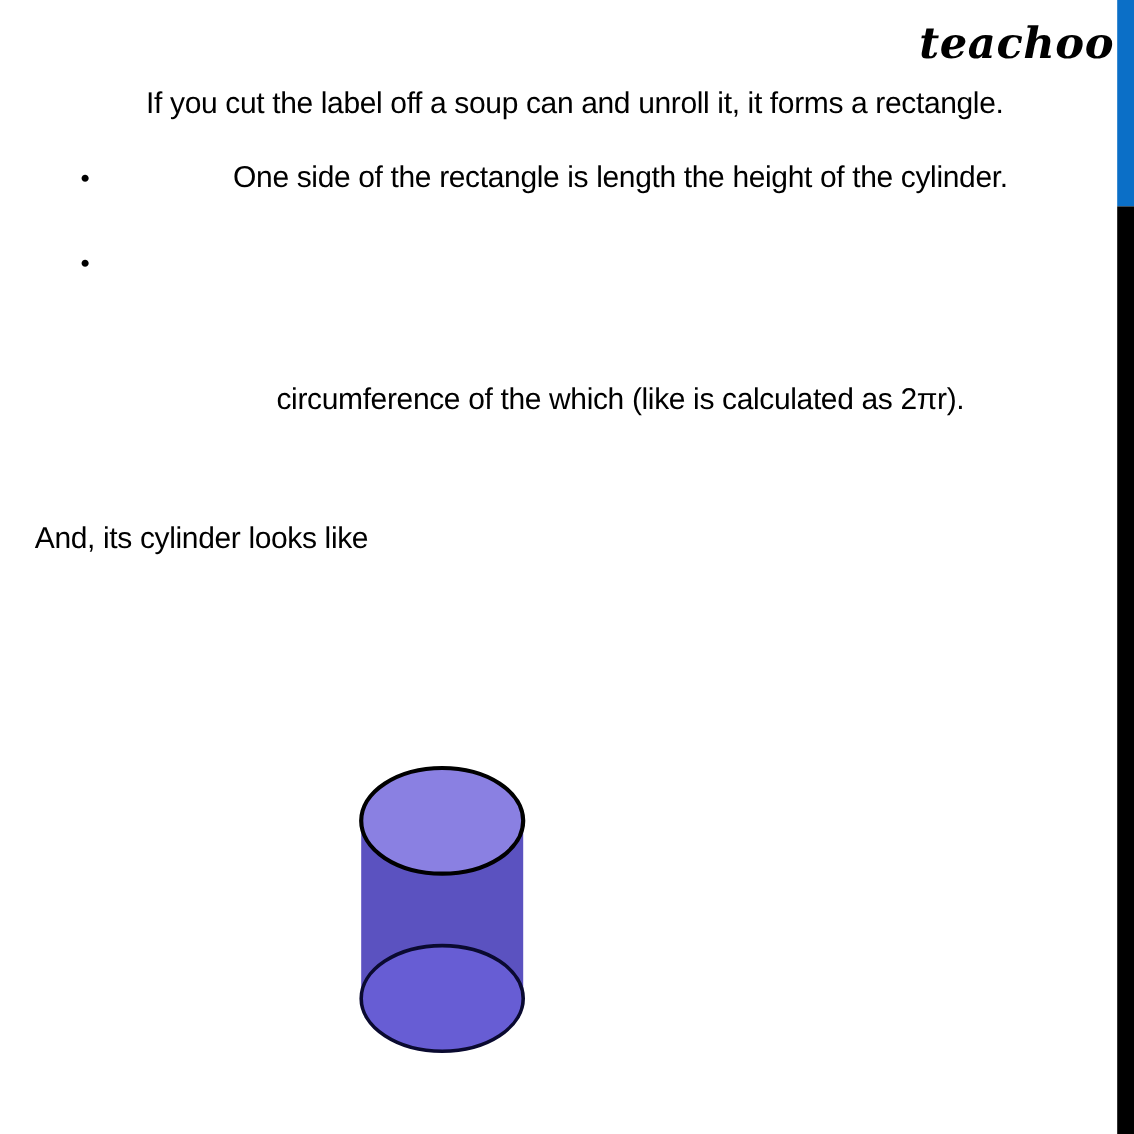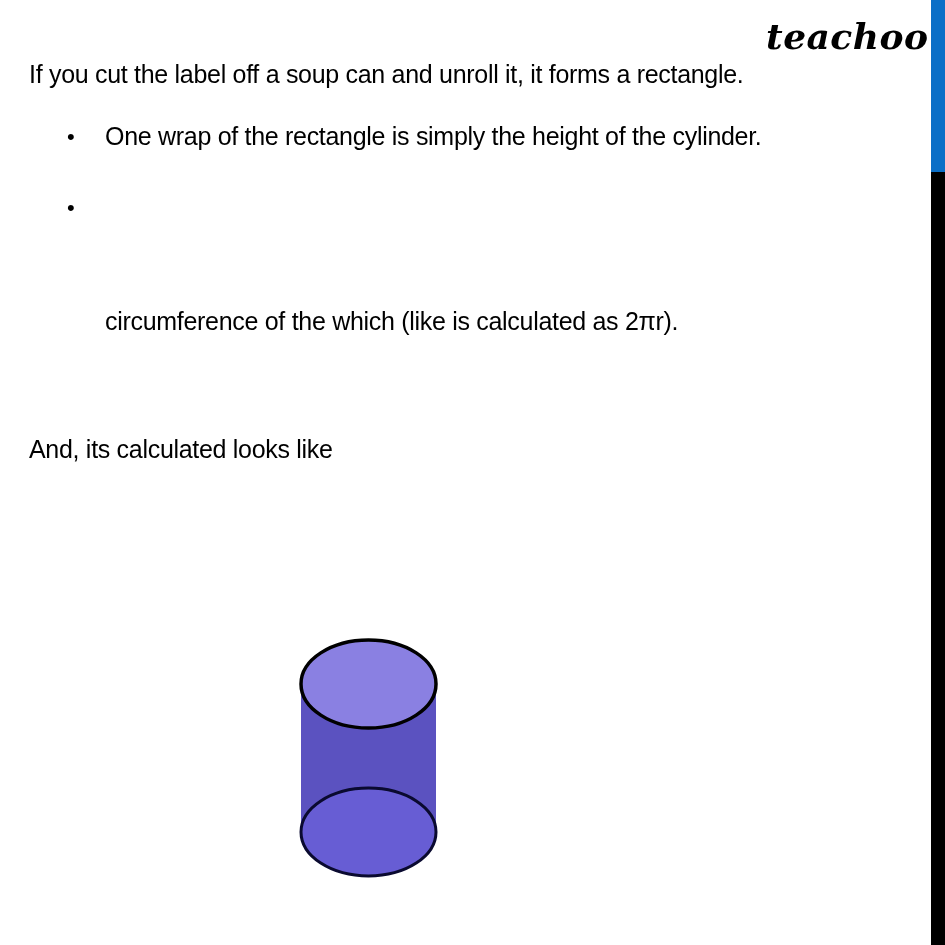--- a/index.html
+++ b/index.html
@@ -16,22 +16,22 @@
     }
     .side-bar-blue {
       position: absolute; left: 931px; top: 0; width: 14px; height: 172px;
       background: var(--blue, #0b6fc7);
     }
     .side-bar-black {
       position: absolute; left: 931px; top: 172px; width: 14px; height: 773px;
       background: #000;
     }
     .content {
-      position: absolute; left: 29px; top: 52px; width: 900px;
-      font-size: 25px; line-height: 44px;
+      position: absolute; left: 29px; top: 64px; width: 900px;
+      font-size: 25px; line-height: 44px; text-align: center;
     }
     .para { margin: 0; white-space: nowrap; letter-spacing: -0.3px; }
     ul.bullets { list-style: none; margin: 12px 0 0 0; padding: 0; }
     ul.bullets li { position: relative; padding-left: 76px; margin-bottom: 14px; line-height: 57px; letter-spacing: -0.3px; }
     ul.bullets li .dot {
       position: absolute; left: 38px; top: 0; font-size: 22px;
     }
     .b { font-weight: normal; }
     .and-line { margin: 0; position: absolute; left: 29px; top: 427px; font-size: 25px; line-height: 44px; letter-spacing: -0.3px; }
     .cyl { position: absolute; left: 296px; top: 632px; }
@@ -41,30 +41,30 @@
 
 <div class="logo">teachoo</div>
 <div class="side-bar-blue"></div>
 <div class="side-bar-black"></div>
 
 <div class="content">
   <p class="para">If you cut the label off a soup can and unroll it, it forms a rectangle.</p>
   <ul class="bullets">
     <li>
       <span class="dot">•</span>
-      <span>One wrap of the rectangle is simply the </span><span class="b">height</span><span> of the cylinder.</span>
+      <span>One side of the rectangle is length the </span><span class="b">height</span><span> of the cylinder.</span>
     </li>
     <li>
       <span class="dot">•</span>
       <br>
       <br>
       <span class="b">circumference of the which</span><span> (like is calculated as </span><span class="b">2πr</span><span>).</span>
     </li>
   </ul>
 </div>
 
-<p class="and-line">And, its calculated looks like</p>
+<p class="and-line">And, its cylinder looks like</p>
 
 <svg class="cyl" width="146" height="250" viewBox="0 0 146 250">
   <rect x="5" y="52" width="135" height="150" fill="#5b52c0"></rect>
   <ellipse cx="72.5" cy="200" rx="67.5" ry="44" fill="#675dd4" stroke="#0a0a30" stroke-width="3"></ellipse>
   <ellipse cx="72.5" cy="52" rx="67.5" ry="44" fill="#8a80e2" stroke="#000" stroke-width="3.5"></ellipse>
 </svg>
 
 </body></html>

